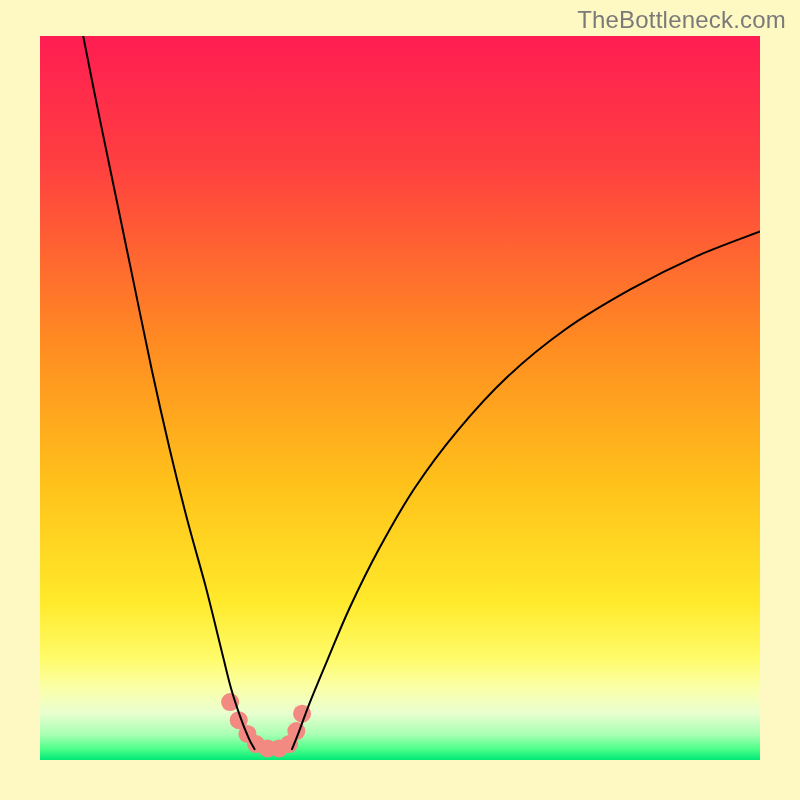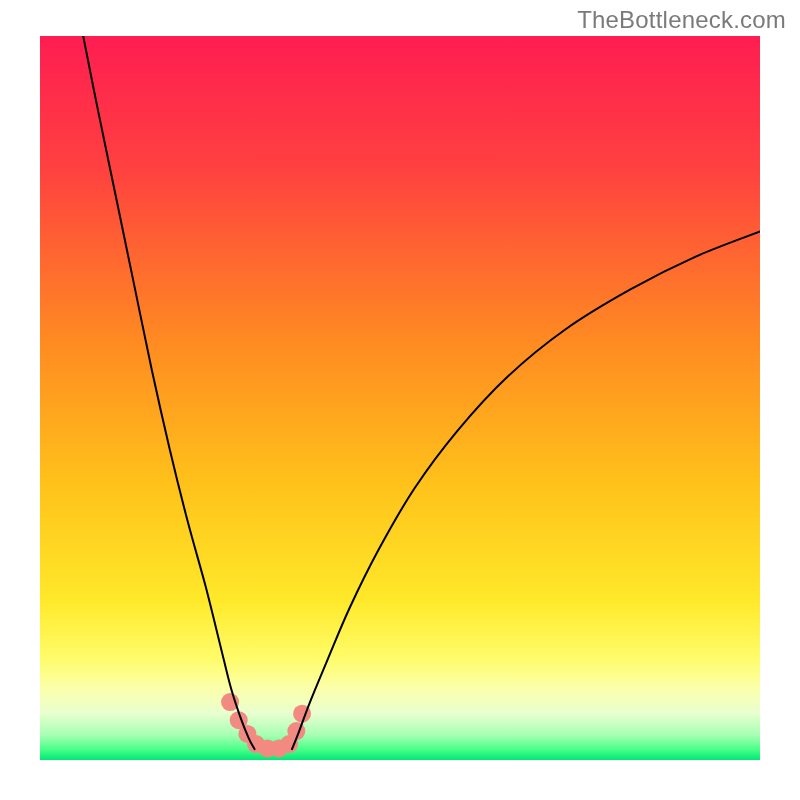--- a/index.html
+++ b/index.html
@@ -8,21 +8,21 @@
     width: 800px;
     height: 800px;
     overflow: hidden;
     background: #000;
     font-family: Arial, Helvetica, sans-serif;
   }
   .frame {
     position: relative;
     width: 800px;
     height: 800px;
-    background: #ffffff;
+    background: #fef9c3;
     text-decoration: underline;
   }
   .watermark {
     position: absolute;
     top: 6px;
     right: 14px;
     color: #7a7a7a;
     font-size: 24px;
     font-weight: 500;
     letter-spacing: 0.2px;

